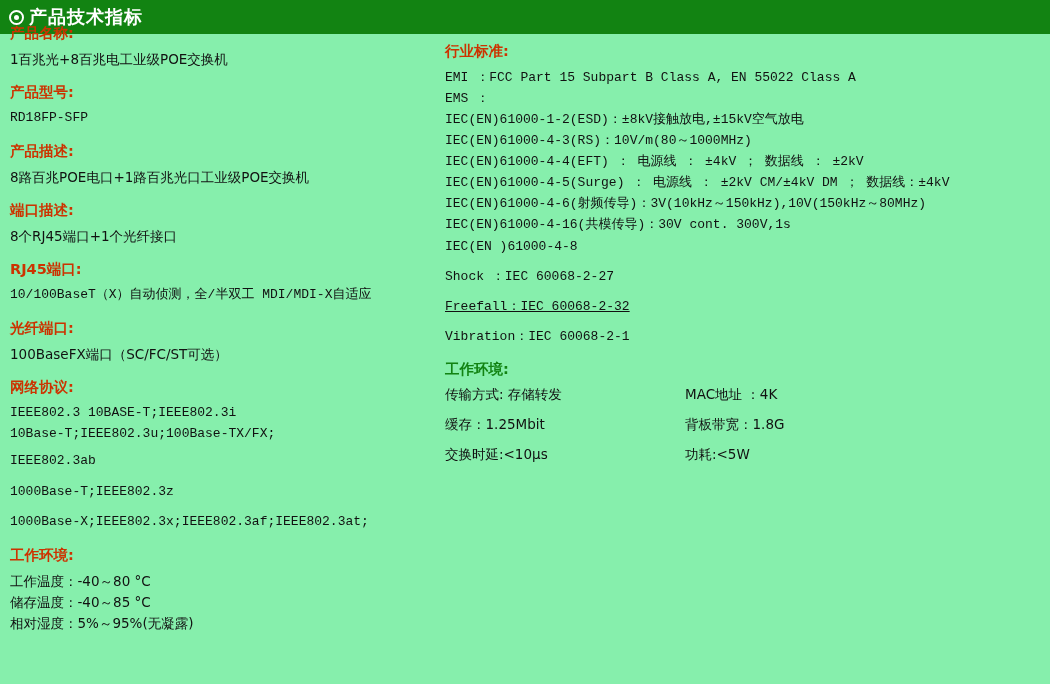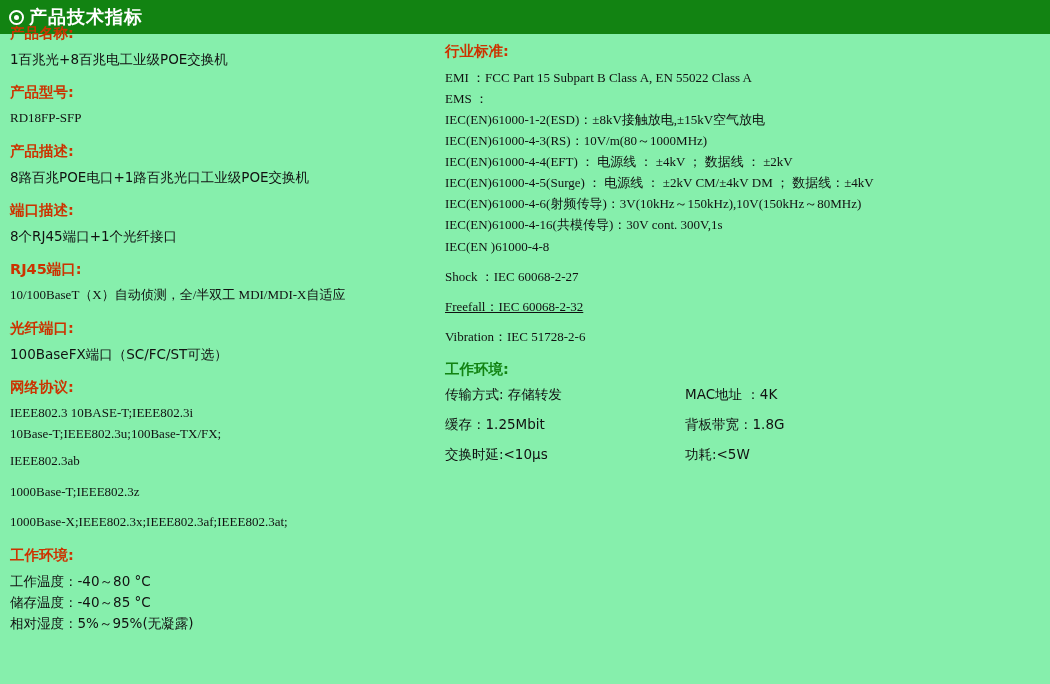--- a/index.html
+++ b/index.html
@@ -84,21 +84,21 @@
   .body-line {
     color: #111111;
     font-size: 13.5px;
     font-family: "DejaVu Sans", sans-serif;
     line-height: 1.55;
     margin: 0;
   }
   .mono-line {
     color: #111111;
     font-size: 13px;
-    font-family: Liberation Serif, serif;
+    font-family: Liberation Mono, monospace;
     line-height: 1.6;
     margin: 0;
     white-space: normal;
   }
   .block {
     margin-bottom: 13px;
   }
   .underline {
     text-decoration: underline;
   }
@@ -196,21 +196,21 @@
       <div class="mono-line">IEC(EN)61000-4-4(EFT) ： 电源线 ： ±4kV ； 数据线 ： ±2kV</div>
       <div class="mono-line">IEC(EN)61000-4-5(Surge) ： 电源线 ： ±2kV CM/±4kV DM ； 数据线：±4kV</div>
       <div class="mono-line">IEC(EN)61000-4-6(射频传导)：3V(10kHz～150kHz),10V(150kHz～80MHz)</div>
       <div class="mono-line">IEC(EN)61000-4-16(共模传导)：30V cont. 300V,1s</div>
       <div class="mono-line">IEC(EN )61000-4-8</div>
       <div class="std-gap"></div>
       <div class="mono-line">Shock ：IEC 60068-2-27</div>
       <div class="std-gap"></div>
       <div class="mono-line"><span class="underline">Freefall：IEC 60068-2-32</span></div>
       <div class="std-gap"></div>
-      <div class="mono-line">Vibration：IEC 51728-2-6</div>
+      <div class="mono-line">Vibration：IEC 60068-2-1</div>
     </div>
 
     <div class="block">
       <div class="sec-title green">工作环境:</div>
       <div class="attr-grid">
         <div class="attr-cell">传输方式: 存储转发</div>
         <div class="attr-cell">MAC地址 ：4K</div>
         <div class="attr-cell">缓存：1.25Mbit</div>
         <div class="attr-cell">背板带宽：1.8G</div>
         <div class="attr-cell">交换时延:&lt;10μs</div>

